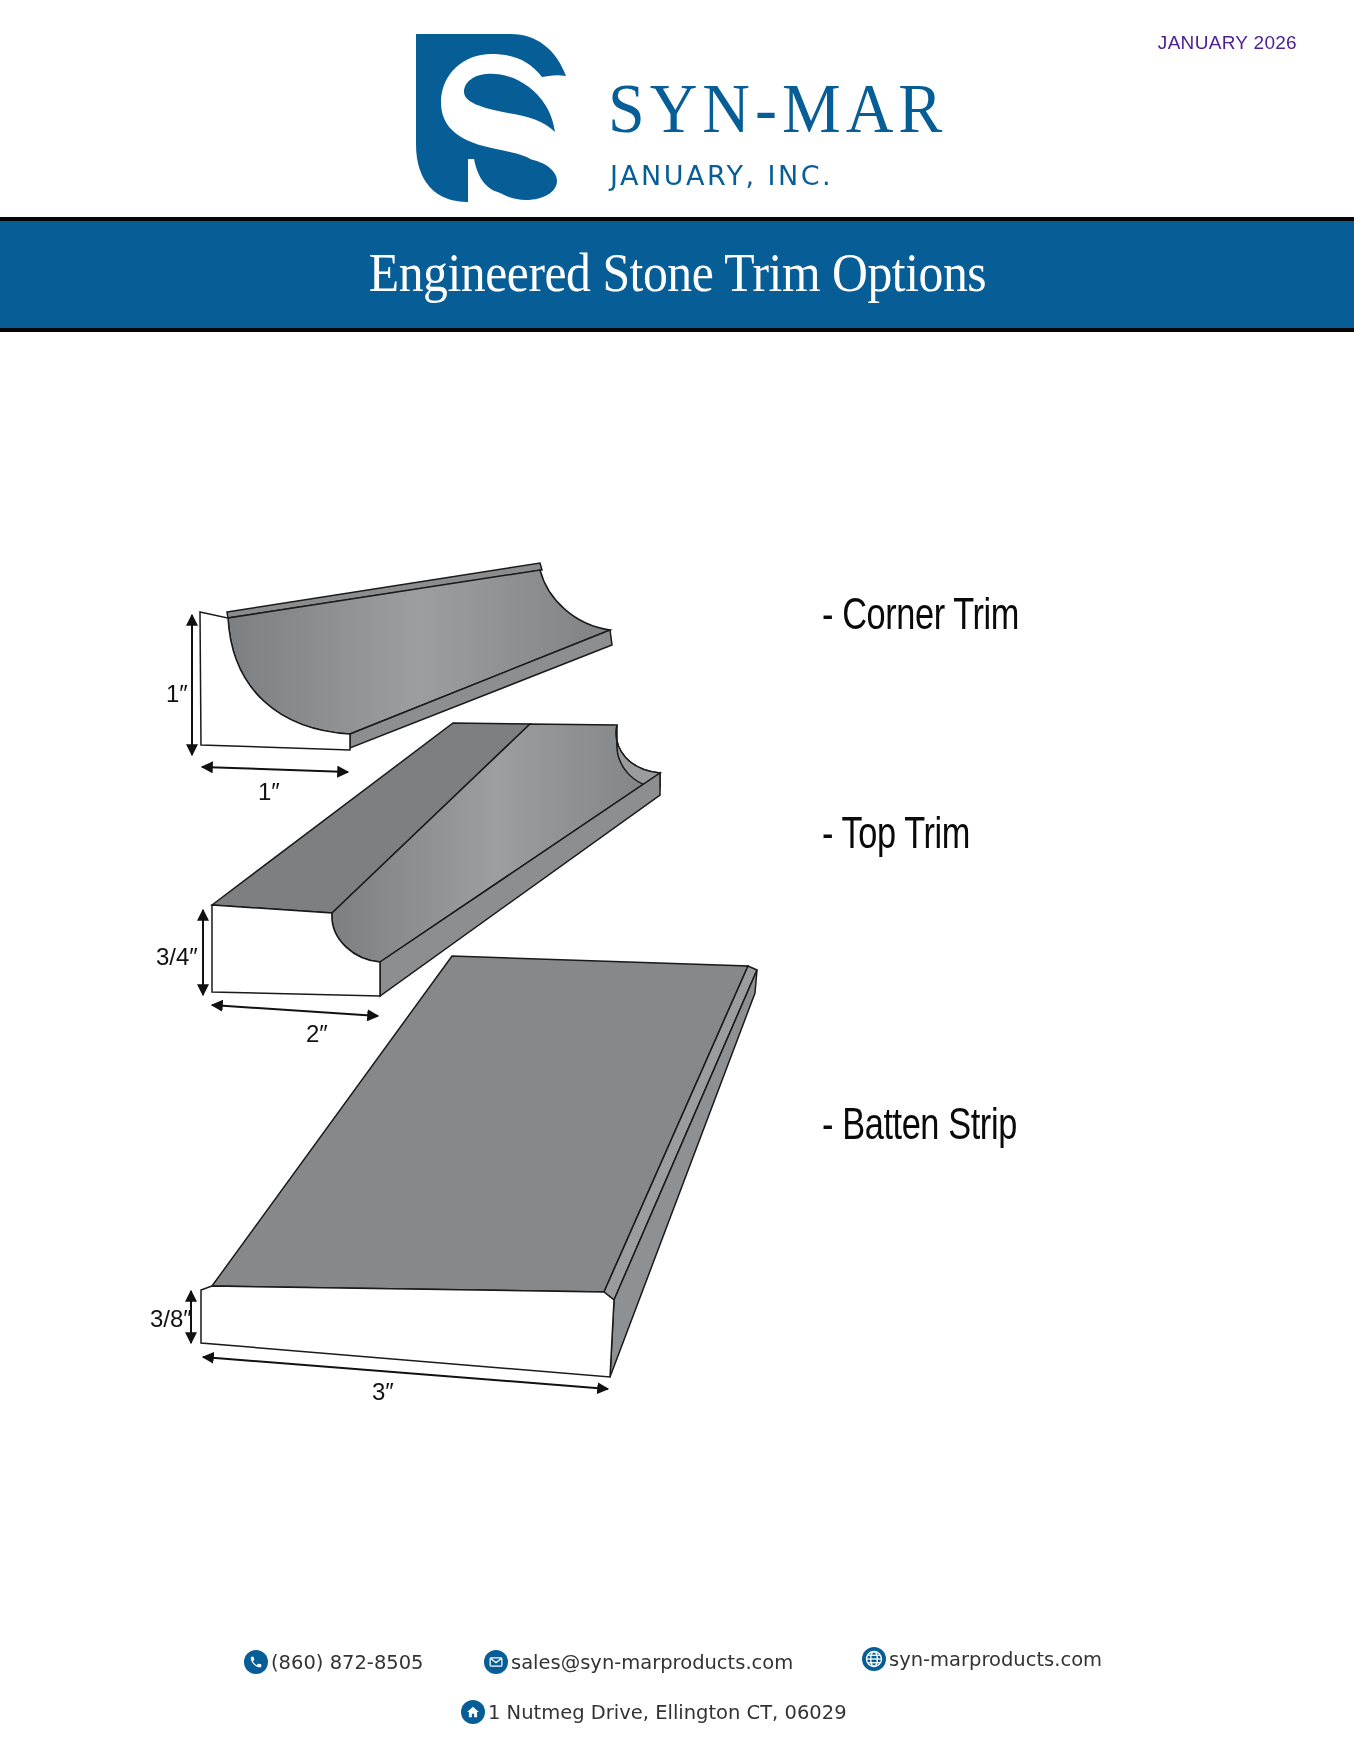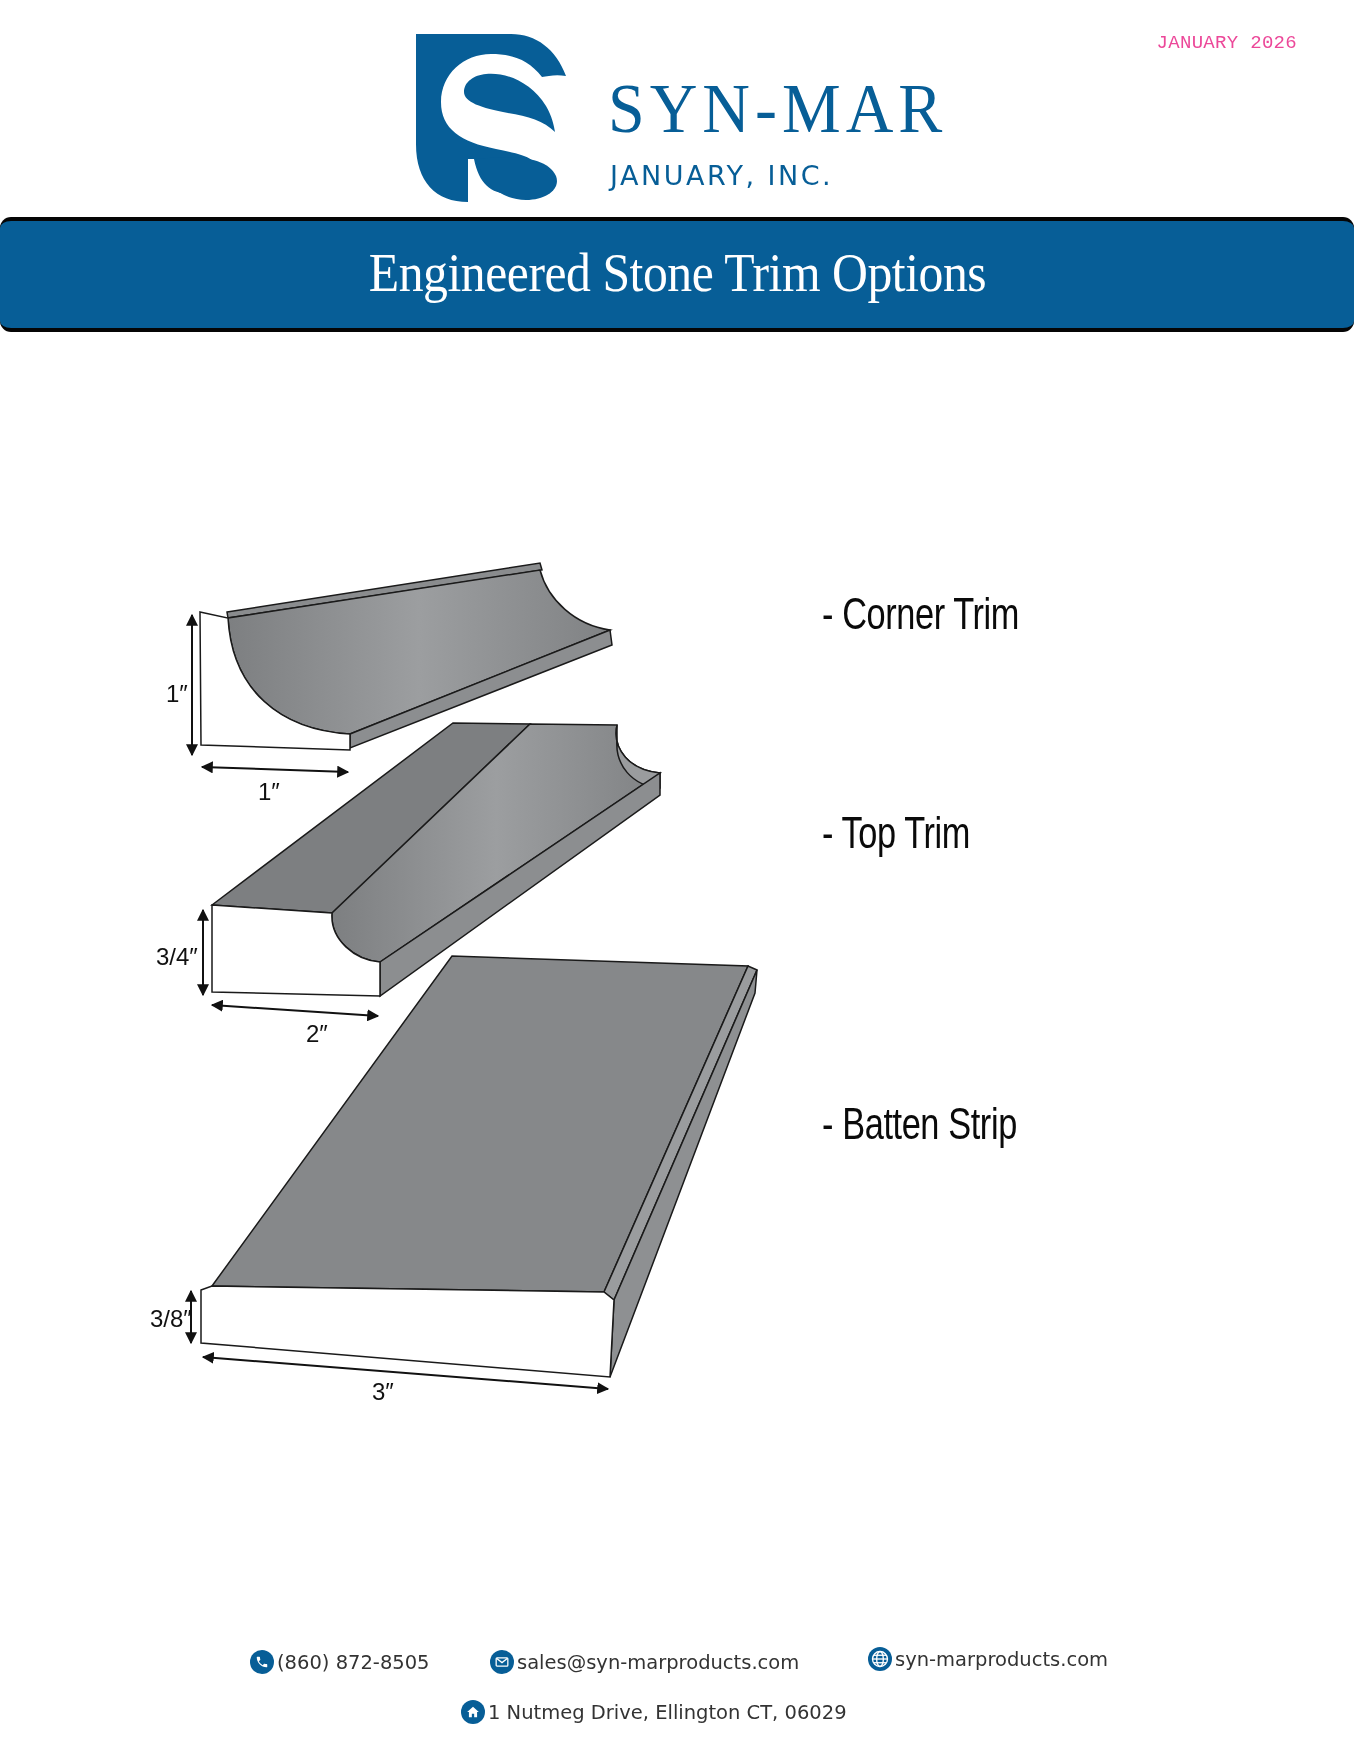--- a/index.html
+++ b/index.html
@@ -1,21 +1,21 @@
 <!DOCTYPE html>
 <html><head>
   <meta charset="utf-8">
   <style>
     * { box-sizing: border-box; margin: 0; padding: 0; }
     html, body { width: 1354px; height: 1754px; background: #ffffff; overflow: hidden; }
     body { position: relative; font-family: "Liberation Sans", sans-serif; color: #111; }
 
     .date {
       position: absolute; top: 32px; right: 57px;
-      font-family: Liberation Mono, monospace; font-size: 19px; color: #ec4899;
+      font-family: Liberation Sans, sans-serif; font-size: 19px; color: #4c1d95;
       letter-spacing: 0.3px;
     }
 
     .logo { position: absolute; left: 416px; top: 34px; width: 560px; height: 170px; }
     .logo-mark { position: absolute; left: 0; top: 0; width: 170px; height: 168px; }
     .logo-name {
       position: absolute; left: 192px; top: 42px;
       font-family: "Liberation Serif", serif; font-size: 66px; color: #075e97;
       letter-spacing: 5px; line-height: 1; font-weight: normal;
       transform: scaleY(1.05);
@@ -23,21 +23,21 @@
     .logo-sub {
       position: absolute; left: 194px; top: 128px;
       font-family: "DejaVu Sans", sans-serif; font-size: 27px; color: #075e97;
       letter-spacing: 2.5px; line-height: 1;
     }
 
     .banner {
       position: absolute; left: 0; top: 217px; width: 1354px; height: 115px;
       background: #075e97;
       border-top: 4px solid #050505; border-bottom: 4px solid #050505;
-      display: flex; align-items: center; justify-content: center; border-radius: 11px;
+      display: flex; align-items: center; justify-content: center;
     }
     .banner-title {
       font-family: "Liberation Serif", serif; font-size: 54px; color: #ffffff;
       letter-spacing: -0.5px; transform: scaleX(0.92); margin-top: -4px;
     }
 
     .diagram { position: absolute; left: 140px; top: 540px; width: 650px; height: 880px; }
 
     .product-label {
       position: absolute; left: 822px;
@@ -51,21 +51,21 @@
 
     .footer-row {
       position: absolute; display: flex; align-items: center;
       font-family: "DejaVu Sans", sans-serif; font-size: 19.5px; color: #333;
     }
     .contact { display: flex; align-items: center; gap: 3px; }
     .icon-circle {
       width: 24px; height: 24px; border-radius: 50%; background: #075e97;
       display: inline-flex; align-items: center; justify-content: center; flex-shrink: 0;
     }
-    .row-1 { top: 1650px; left: 250px; }
+    .row-1 { top: 1650px; left: 244px; }
     .row-1 .c-phone { width: 240px; }
     .row-1 .c-mail { width: 378px; }
     .row-2 { top: 1700px; left: 461px; }
     .c-web { margin-top: -6px; }
   </style>
 </head>
 <body>
 
 <div class="date">JANUARY 2026</div>
 

